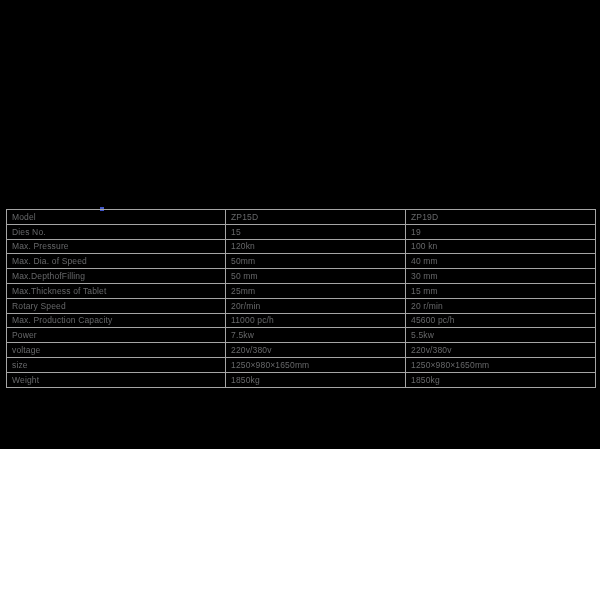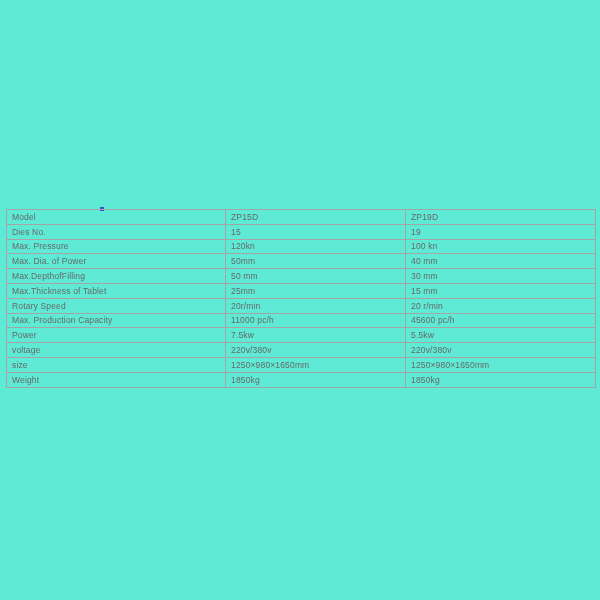--- a/index.html
+++ b/index.html
@@ -7,22 +7,22 @@
     padding: 0;
     width: 600px;
     height: 600px;
     background: #ffffff;
     font-family: "Liberation Sans", sans-serif;
     position: relative;
   }
   .page {
     position: relative;
     width: 600px;
-    height: 600px;
-    background: #5eead4;
+    height: 449px;
+    background: #000000;
     overflow: hidden;
   }
   table.spec-table {
     position: absolute;
     left: 6px;
     top: 209px;
     width: 589px;
     height: 178px;
     border-collapse: collapse;
     table-layout: fixed;
@@ -74,21 +74,21 @@
           <td style="border-color: rgb(165, 165, 165); color: rgb(103, 104, 106);">Dies No.</td>
           <td style="border-color: rgb(165, 165, 165); color: rgb(103, 104, 106);">15</td>
           <td style="border-color: rgb(165, 165, 165); color: rgb(103, 104, 106);">19</td>
         </tr>
         <tr>
           <td style="border-color: rgb(165, 165, 165); color: rgb(103, 104, 106);">Max. Pressure</td>
           <td style="border-color: rgb(165, 165, 165); color: rgb(103, 104, 106);">120kn</td>
           <td style="border-color: rgb(165, 165, 165); color: rgb(103, 104, 106);">100 kn</td>
         </tr>
         <tr>
-          <td style="border-color: rgb(165, 165, 165); color: rgb(103, 104, 106);">Max. Dia. of Power</td>
+          <td style="border-color: rgb(165, 165, 165); color: rgb(103, 104, 106);">Max. Dia. of Speed</td>
           <td style="border-color: rgb(165, 165, 165); color: rgb(103, 104, 106);">50mm</td>
           <td style="border-color: rgb(165, 165, 165); color: rgb(103, 104, 106);">40 mm</td>
         </tr>
         <tr>
           <td style="border-color: rgb(165, 165, 165); color: rgb(103, 104, 106);">Max.DepthofFilling</td>
           <td style="border-color: rgb(165, 165, 165); color: rgb(103, 104, 106);">50 mm</td>
           <td style="border-color: rgb(165, 165, 165); color: rgb(103, 104, 106); margin-top: 32px;">30 mm</td>
         </tr>
         <tr>
           <td style="border-color: rgb(165, 165, 165); color: rgb(103, 104, 106);">Max.Thickness of Tablet</td>

